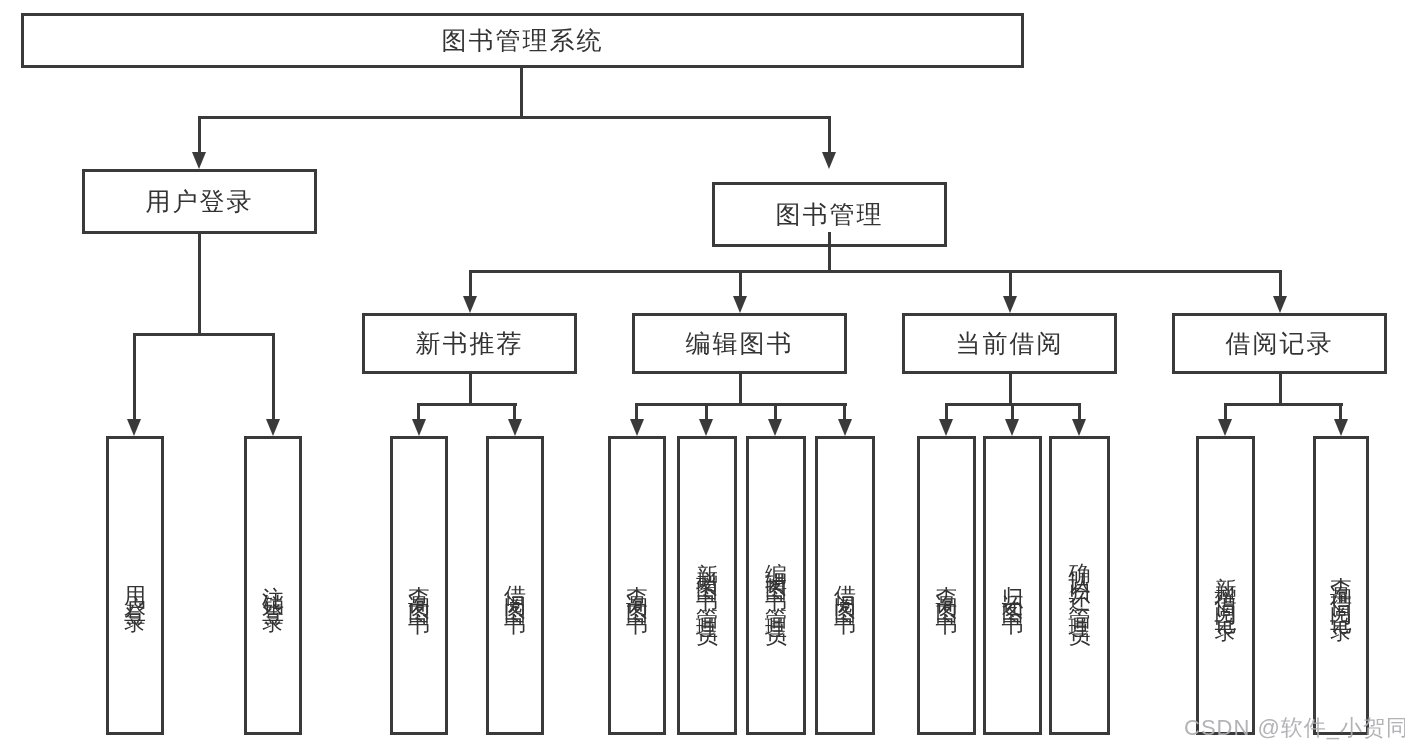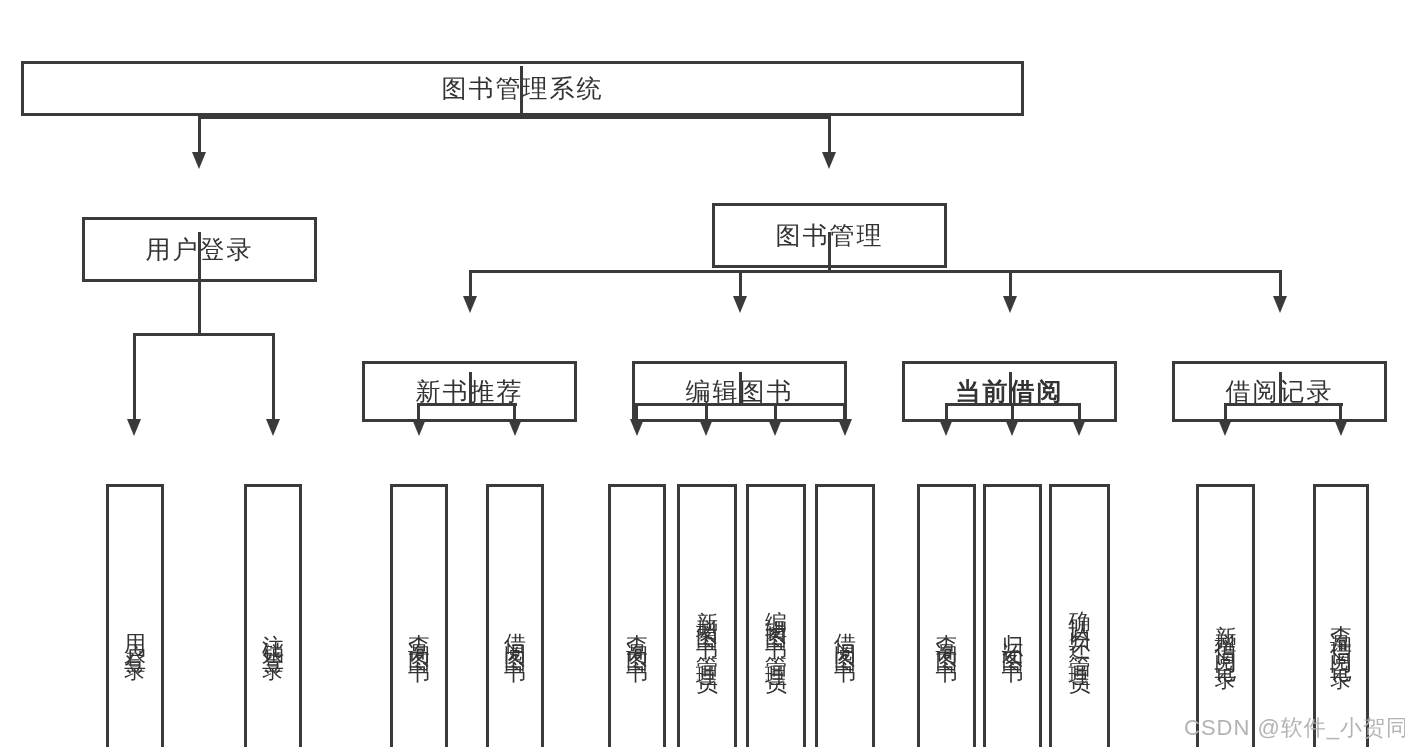--- a/index.html
+++ b/index.html
@@ -16,21 +16,20 @@
     box-sizing: border-box;
     background: #ffffff;
     border: 3px solid #3a3a3a;
     display: flex;
     align-items: center;
     justify-content: center;
     color: #333333;
     font-size: 25px;
     letter-spacing: 2px;
     white-space: nowrap;
-    margin-top: 48px;
   }
   .leaf {
     top: 436px;
     height: 299px;
   }
   .vlabel {
     writing-mode: vertical-rl;
     text-orientation: mixed;
     font-size: 22px;
     letter-spacing: 9px;
@@ -65,31 +64,31 @@
 
 <div id="stage">
 
   <div class="box" style="left:21px; top:13px; width:1003px; height:55px;">
     <span>图书管理系统</span>
   </div>
 
   <div class="box" style="left:82px; top:169px; width:235px; height:65px;">
     <span>用户登录</span>
   </div>
-  <div class="box" style="left:712px; top:155px; width:235px; height:65px;">
+  <div class="box" style="left:712px; top:182px; width:235px; height:65px;">
     <span>图书管理</span>
   </div>
 
   <div class="box" style="left:362px; top:313px; width:215px; height:61px;">
     <span>新书推荐</span>
   </div>
   <div class="box" style="left:632px; top:313px; width:215px; height:61px;">
     <span>编辑图书</span>
   </div>
-  <div class="box" style="left:902px; top:313px; width:215px; height:61px;font-weight:bold;">
+  <div class="box" style="left:902px; top:313px; width:215px; height:61px;">
     <span>当前借阅</span>
   </div>
   <div class="box" style="left:1172px; top:313px; width:215px; height:61px;">
     <span>借阅记录</span>
   </div>
 
   <div class="box leaf" style="left:106px; width:58px;">
     <span class="vlabel">用户登录</span>
   </div>
   <div class="box leaf" style="left:244px; width:58px;">

